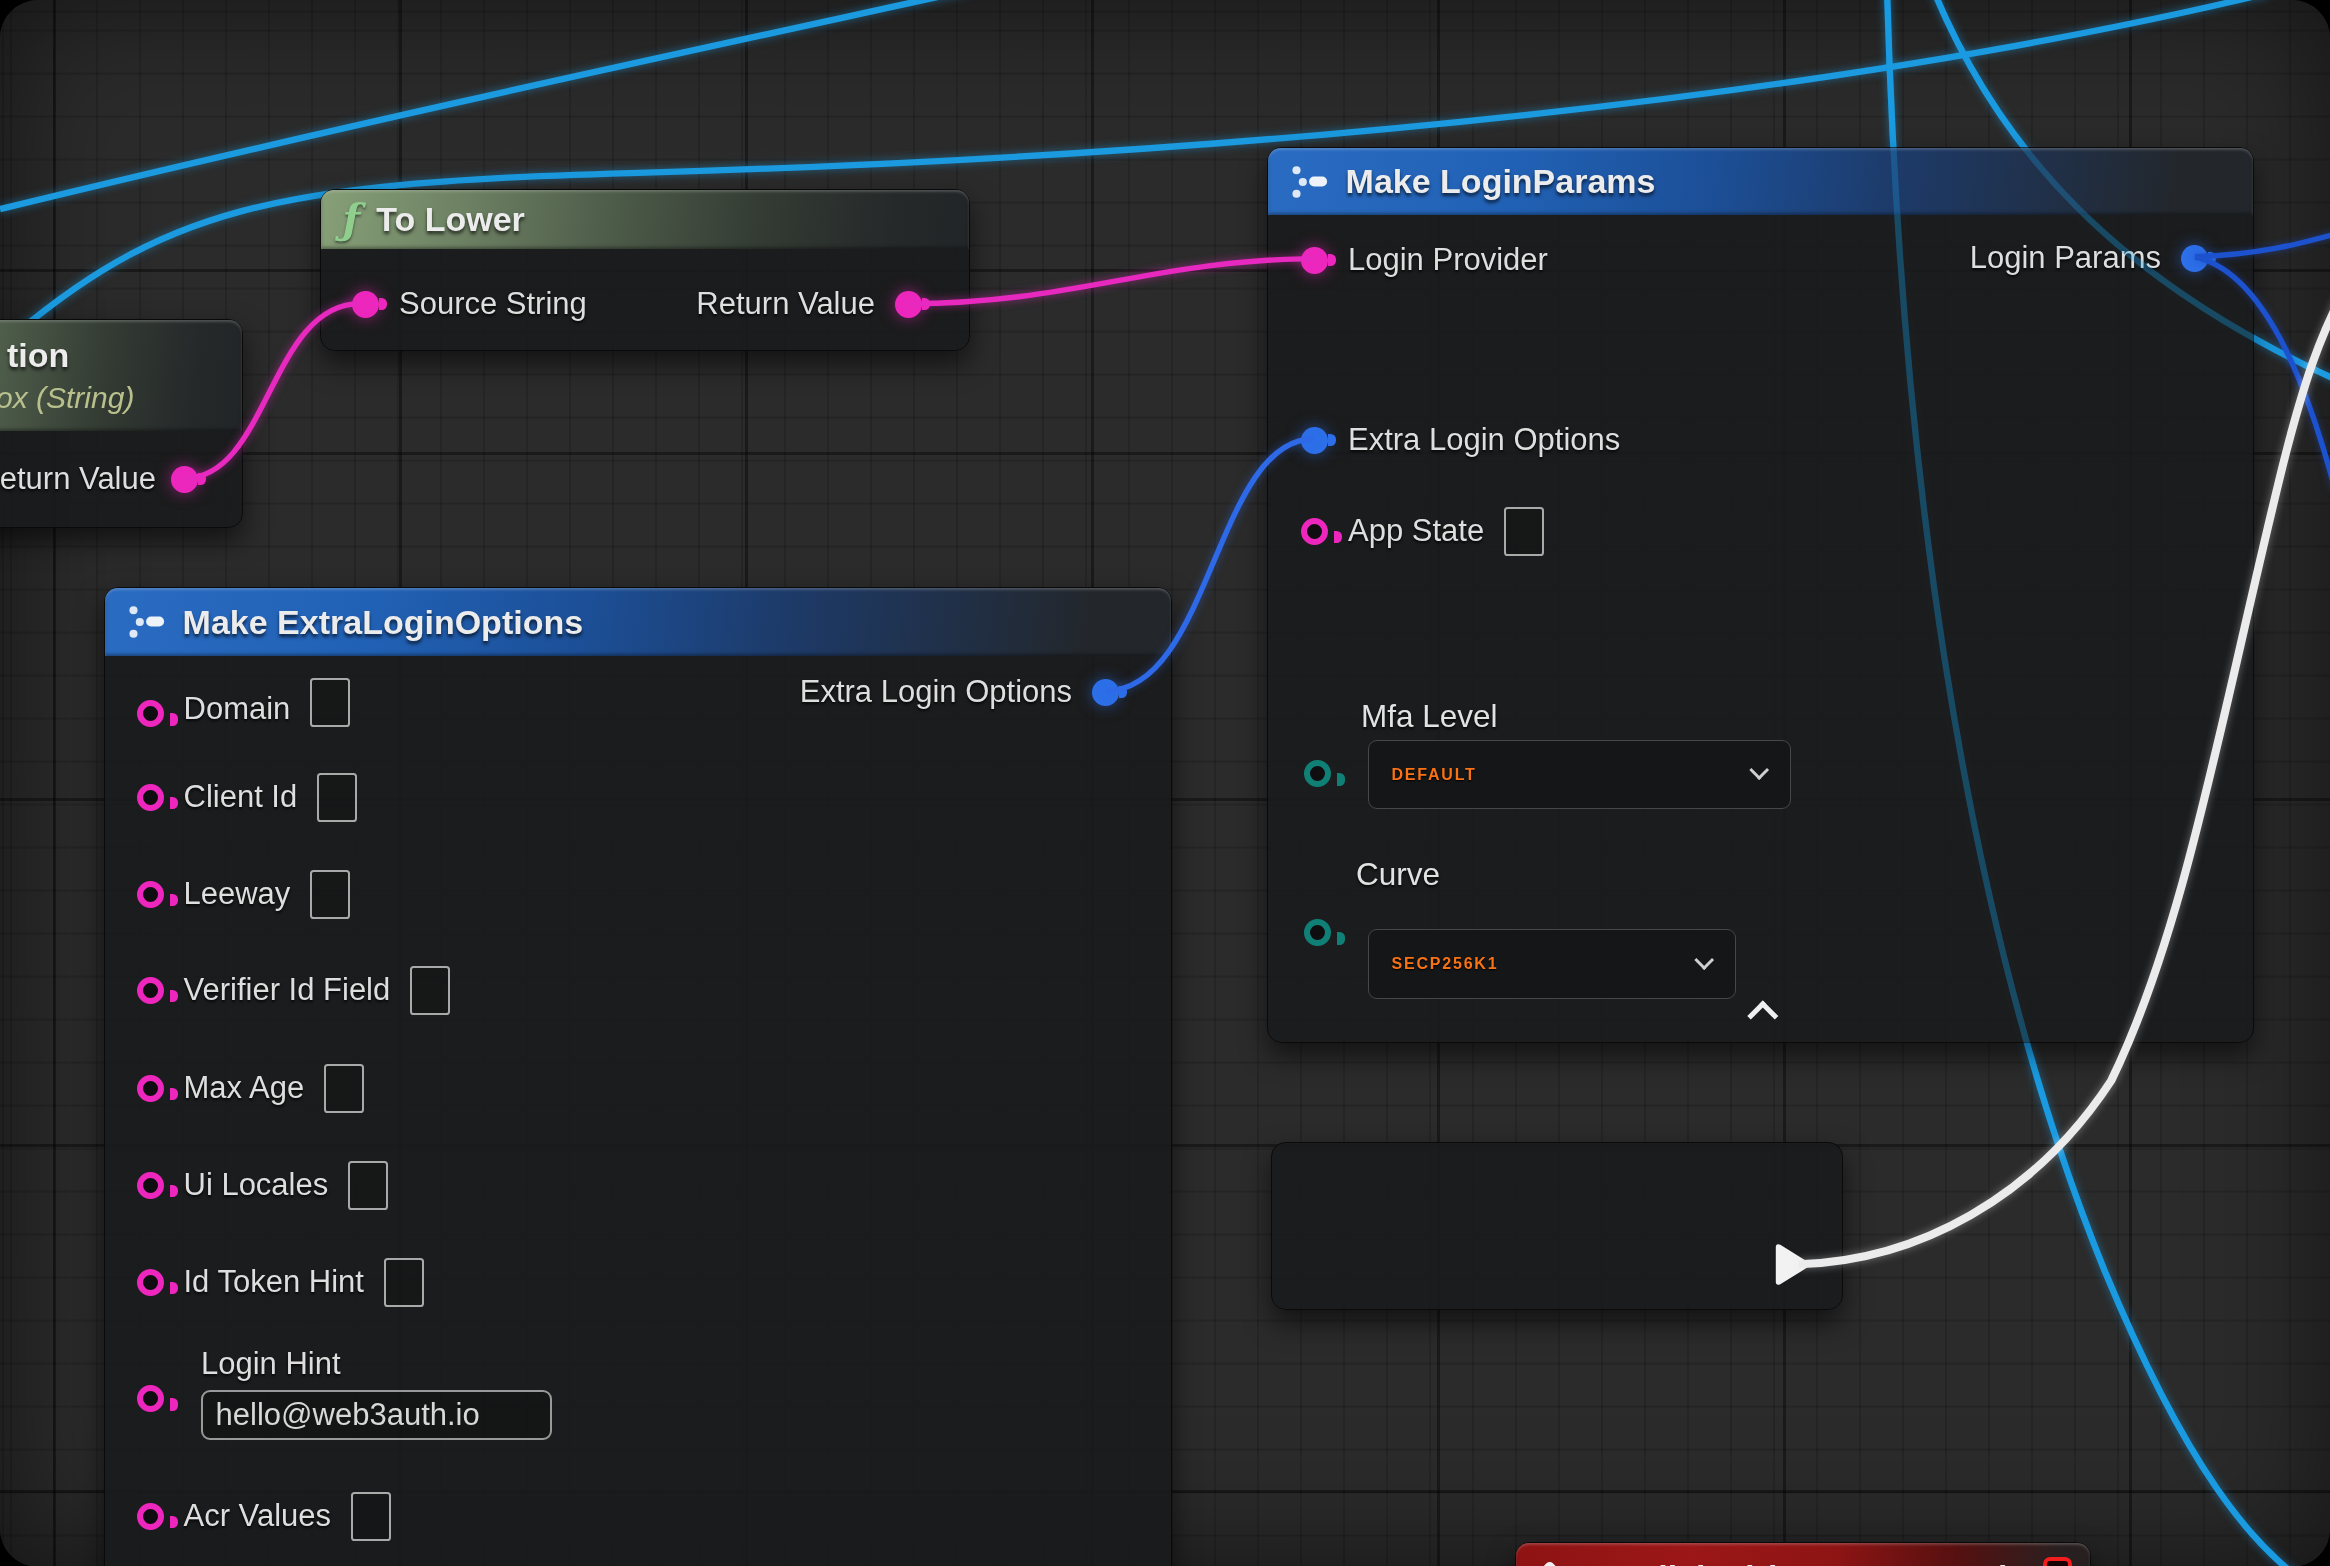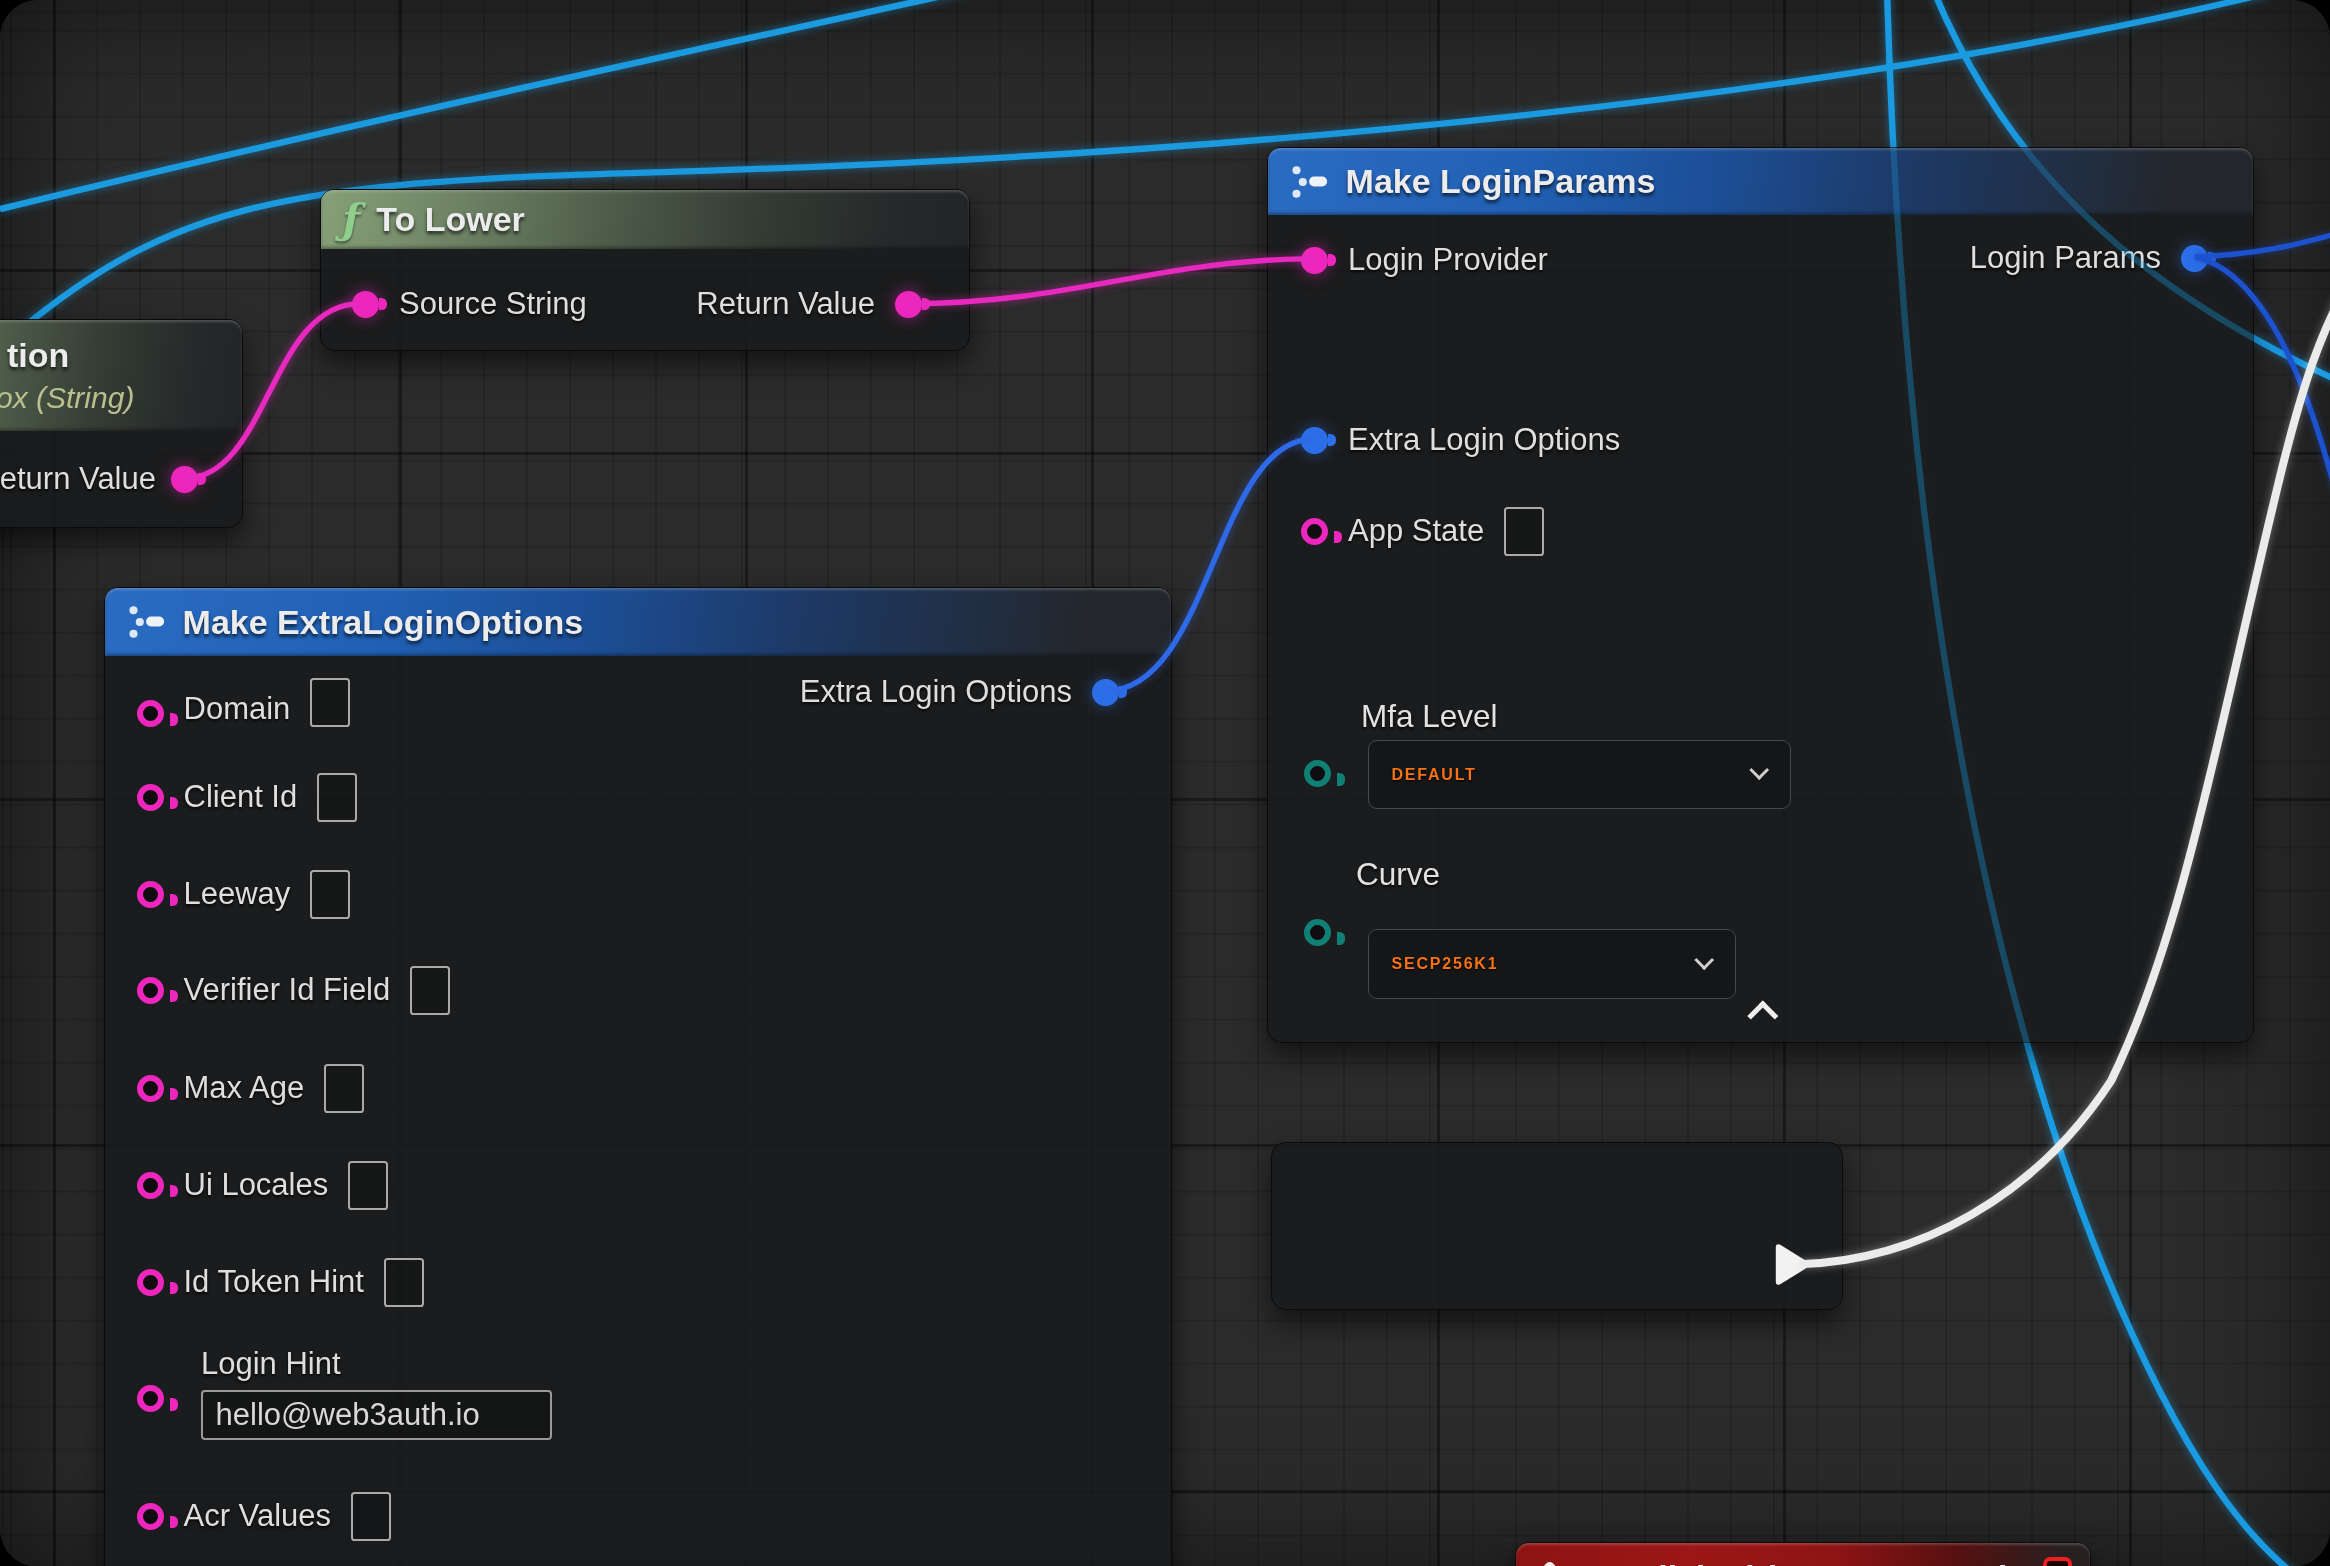--- a/index.html
+++ b/index.html
@@ -44,21 +44,21 @@
   .pin{position:relative;width:27px;height:27px;border-radius:50%;flex:none;}
   .pin::after{content:"";position:absolute;left:27px;top:7.2px;width:8px;height:12.6px;border-radius:0 5.4px 5.4px 0;background:var(--pc);}
   .pin.filled{background:var(--pc);}
   .pin.hollow{border:6.3px solid var(--pc);background:rgba(8,4,6,.6);}
   .pin.pink{--pc:#ed27bd;}  .pin.pink.filled{box-shadow:0 0 14.4px rgba(237,39,189,.55);}
   .pin.blue{--pc:#2c6fe8;}  .pin.blue.filled{box-shadow:0 0 14.4px rgba(44,111,232,.55);}
   .pin.teal{--pc:#108076;}
 
   .valbox{width:40px;height:49px;border:2.7px solid #a9a9a9;border-radius:3.6px;background:rgba(8,8,8,.25);flex:none;}
   .textfield{height:50px;border:2.7px solid #999;background:rgba(10,10,10,.35);color:#d8d8d8;
-    font-size:31px;display:flex;align-items:center;padding:0 12.6px;border-radius:4px;white-space:nowrap;}
+    font-size:31px;display:flex;align-items:center;padding:0 12.6px;border-radius:9px;white-space:nowrap;}
   .dropdown{position:absolute;background:#141617;border:1.8px solid #43484b;border-radius:9px;
     display:flex;align-items:center;justify-content:space-between;padding:0 23.4px 0 22.5px;}
   .ddtext{color:#f97316;font-size:16px;letter-spacing:1.8px;font-weight:700;text-shadow:0 0.9px 1.8px #000;}
   .chev{width:14.4px;height:14.4px;border-right:3.6px solid #cfcfcf;border-bottom:3.6px solid #cfcfcf;
     transform:rotate(45deg) translate(-2.7px,-2.7px);flex:none;}
   .collapse{position:absolute;width:21.6px;height:21.6px;border-left:5.4px solid #efefef;border-top:5.4px solid #efefef;
     transform:rotate(45deg);}
   .enumlabel{position:absolute;font-size:31.5px;color:#e2e2e2;text-shadow:0 1.8px 2.7px rgba(0,0,0,.8);}
 
   .ficon{font-family:"DejaVu Serif",serif;font-style:italic;font-weight:700;font-size:41px;color:#8fce8d;

